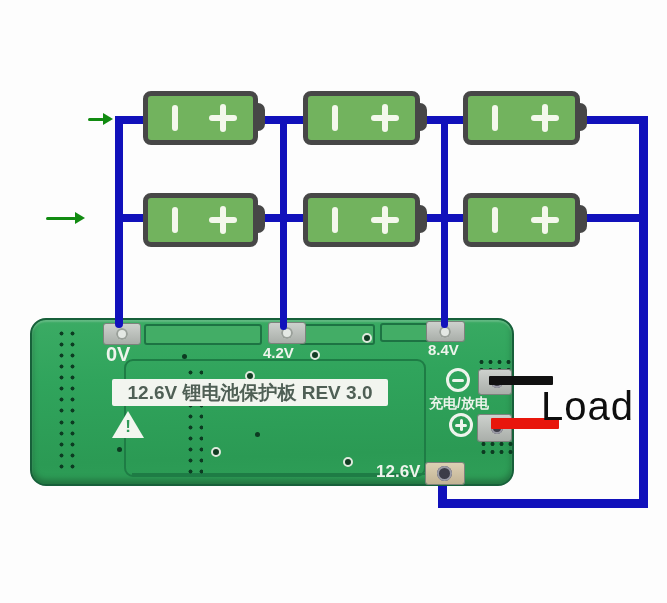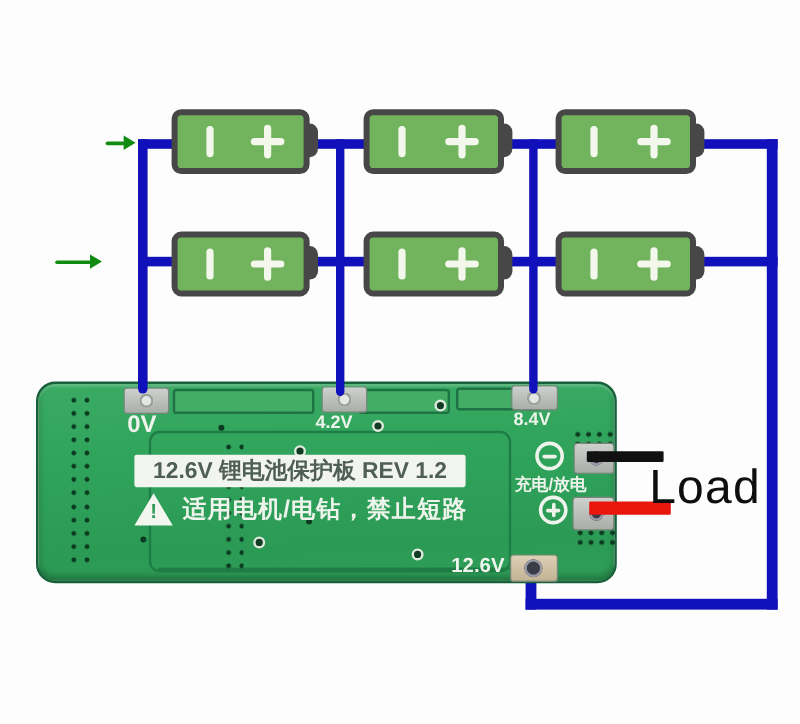--- a/index.html
+++ b/index.html
@@ -156,26 +156,25 @@
   </div>
   <div class="pad" style="left:446px;top:95px;width:33px;height:26px;">
     <span class="pad-hole-dark" style="left:13px;top:7px;width:12px;height:12px;"></span>
   </div>
 
   <div class="silk" style="left:74px;top:24px;font-size:20px;">0V</div>
   <div class="silk" style="left:231px;top:25px;font-size:15px;">4.2V</div>
   <div class="silk" style="left:396px;top:22px;font-size:15px;">8.4V</div>
   <div class="silk" style="left:344px;top:143px;font-size:17px;">12.6V</div>
 
-  <div class="banner" style="left:80px;top:59px;width:276px;height:27px;">12.6V 锂电池保护板 REV 1.2</div>
+  <div class="banner" style="left:80px;top:59px;width:276px;height:27px;">12.6V 锂电池保护板 REV 3.0</div>
 
   <div class="warn-tri" style="left:80px;top:91px;">
     <span>!</span>
   </div>
-  <div class="silk" style="left:120px;top:95px;font-size:20px;letter-spacing:1px;">适用电机/电钻，禁止短路</div>
 
   <div class="term-icon" style="left:414px;top:48px;"></div>
   <div class="term-icon plus" style="left:417px;top:93px;"></div>
   <div class="silk" style="left:397px;top:76px;font-size:14px;">充电/放电</div>
 </div>
 
 <div class="wire-black" style="left:489px;top:376px;width:64px;height:9px;"></div>
 <div class="wire-red" style="left:491px;top:418px;width:68px;height:11px;"></div>
 <div class="load-label" style="left:541px;top:384px;">Load</div>
 

